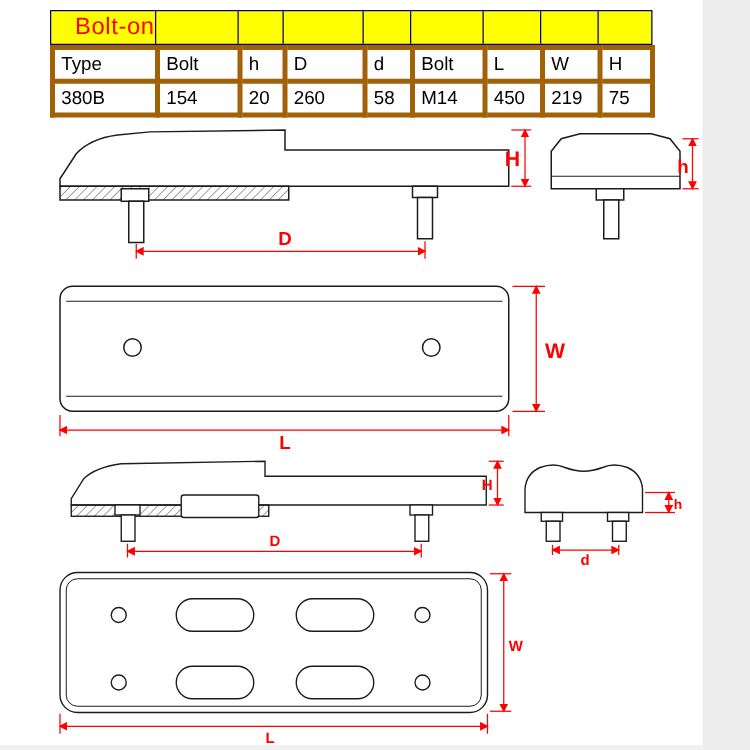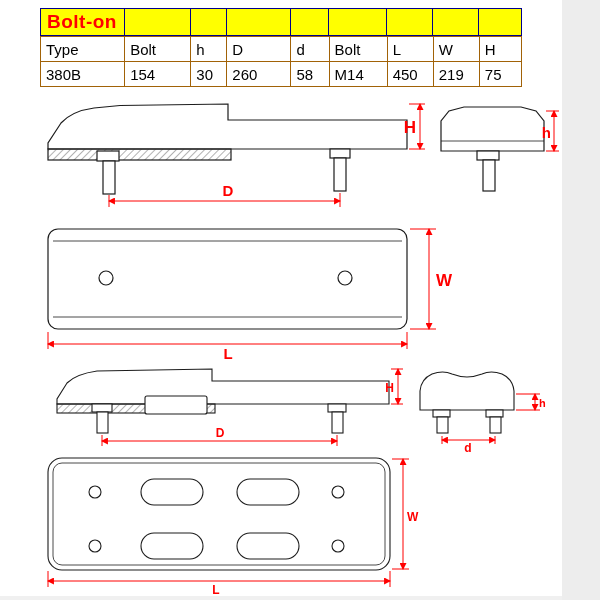--- a/index.html
+++ b/index.html
@@ -11,25 +11,25 @@
   .bottom-margin { position:absolute; left:0; top:596px; width:562px; height:4px; background:#f0f0f0; }
 
   .drawing { position:absolute; left:0; top:0; }
 
   .titlebar { position:absolute; left:40px; top:8px; width:482px; height:28px; }
   .title-cells { display:flex; width:100%; height:100%; border:1px solid #00008b; background:#ffff00; }
   .title-cells div { height:100%; border-right:1px solid #00008b; }
   .title-cells div:last-child { border-right:none; }
   .c0{width:84px}.c1{width:66px}.c2{width:36px}.c3{width:64px}.c4{width:38px}
   .c5{width:58px}.c6{width:46px}.c7{width:46px}.c8{width:42px}
-  .title-text { position:absolute; left:7px; top:3px; font-size:19px; font-weight:bold; color:#ff0000; letter-spacing:0.5px; }
+  .title-text { position:absolute; left:20px; top:3px; font-size:19px; font-weight:normal; color:#ff0000; letter-spacing:0.5px; }
 
   table.spec { position:absolute; left:40px; top:36px; width:482px; border-collapse:collapse; table-layout:fixed; background:#ffffff; }
   table.spec th, table.spec td {
-    border:1px solid #a16207; font-size:15px; font-weight:normal; color:#000;
+    border:4px solid #a16207; font-size:15px; font-weight:normal; color:#000;
     text-align:left; padding:3px 2px 3px 5px; height:25px; white-space:nowrap; overflow:hidden;
   }
 
   svg text { font-family:"Liberation Sans", sans-serif; font-weight:bold; fill:#ff0000; }
   .dimtxt-lg { font-size:17px; }
   .dimtxt-md { font-size:15px; }
   .dimtxt-sm { font-size:12px; }
   .dimtxt-xs { font-size:11px; }
 </style>
 </head>
@@ -207,21 +207,21 @@
         <th>D</th>
         <th>d</th>
         <th>Bolt</th>
         <th>L</th>
         <th>W</th>
         <th>H</th>
       </tr>
       <tr>
         <td>380B</td>
         <td>154</td>
-        <td>30</td>
+        <td>20</td>
         <td>260</td>
         <td>58</td>
         <td>M14</td>
         <td>450</td>
         <td>219</td>
         <td>75</td>
       </tr>
     </tbody>
   </table>
 

